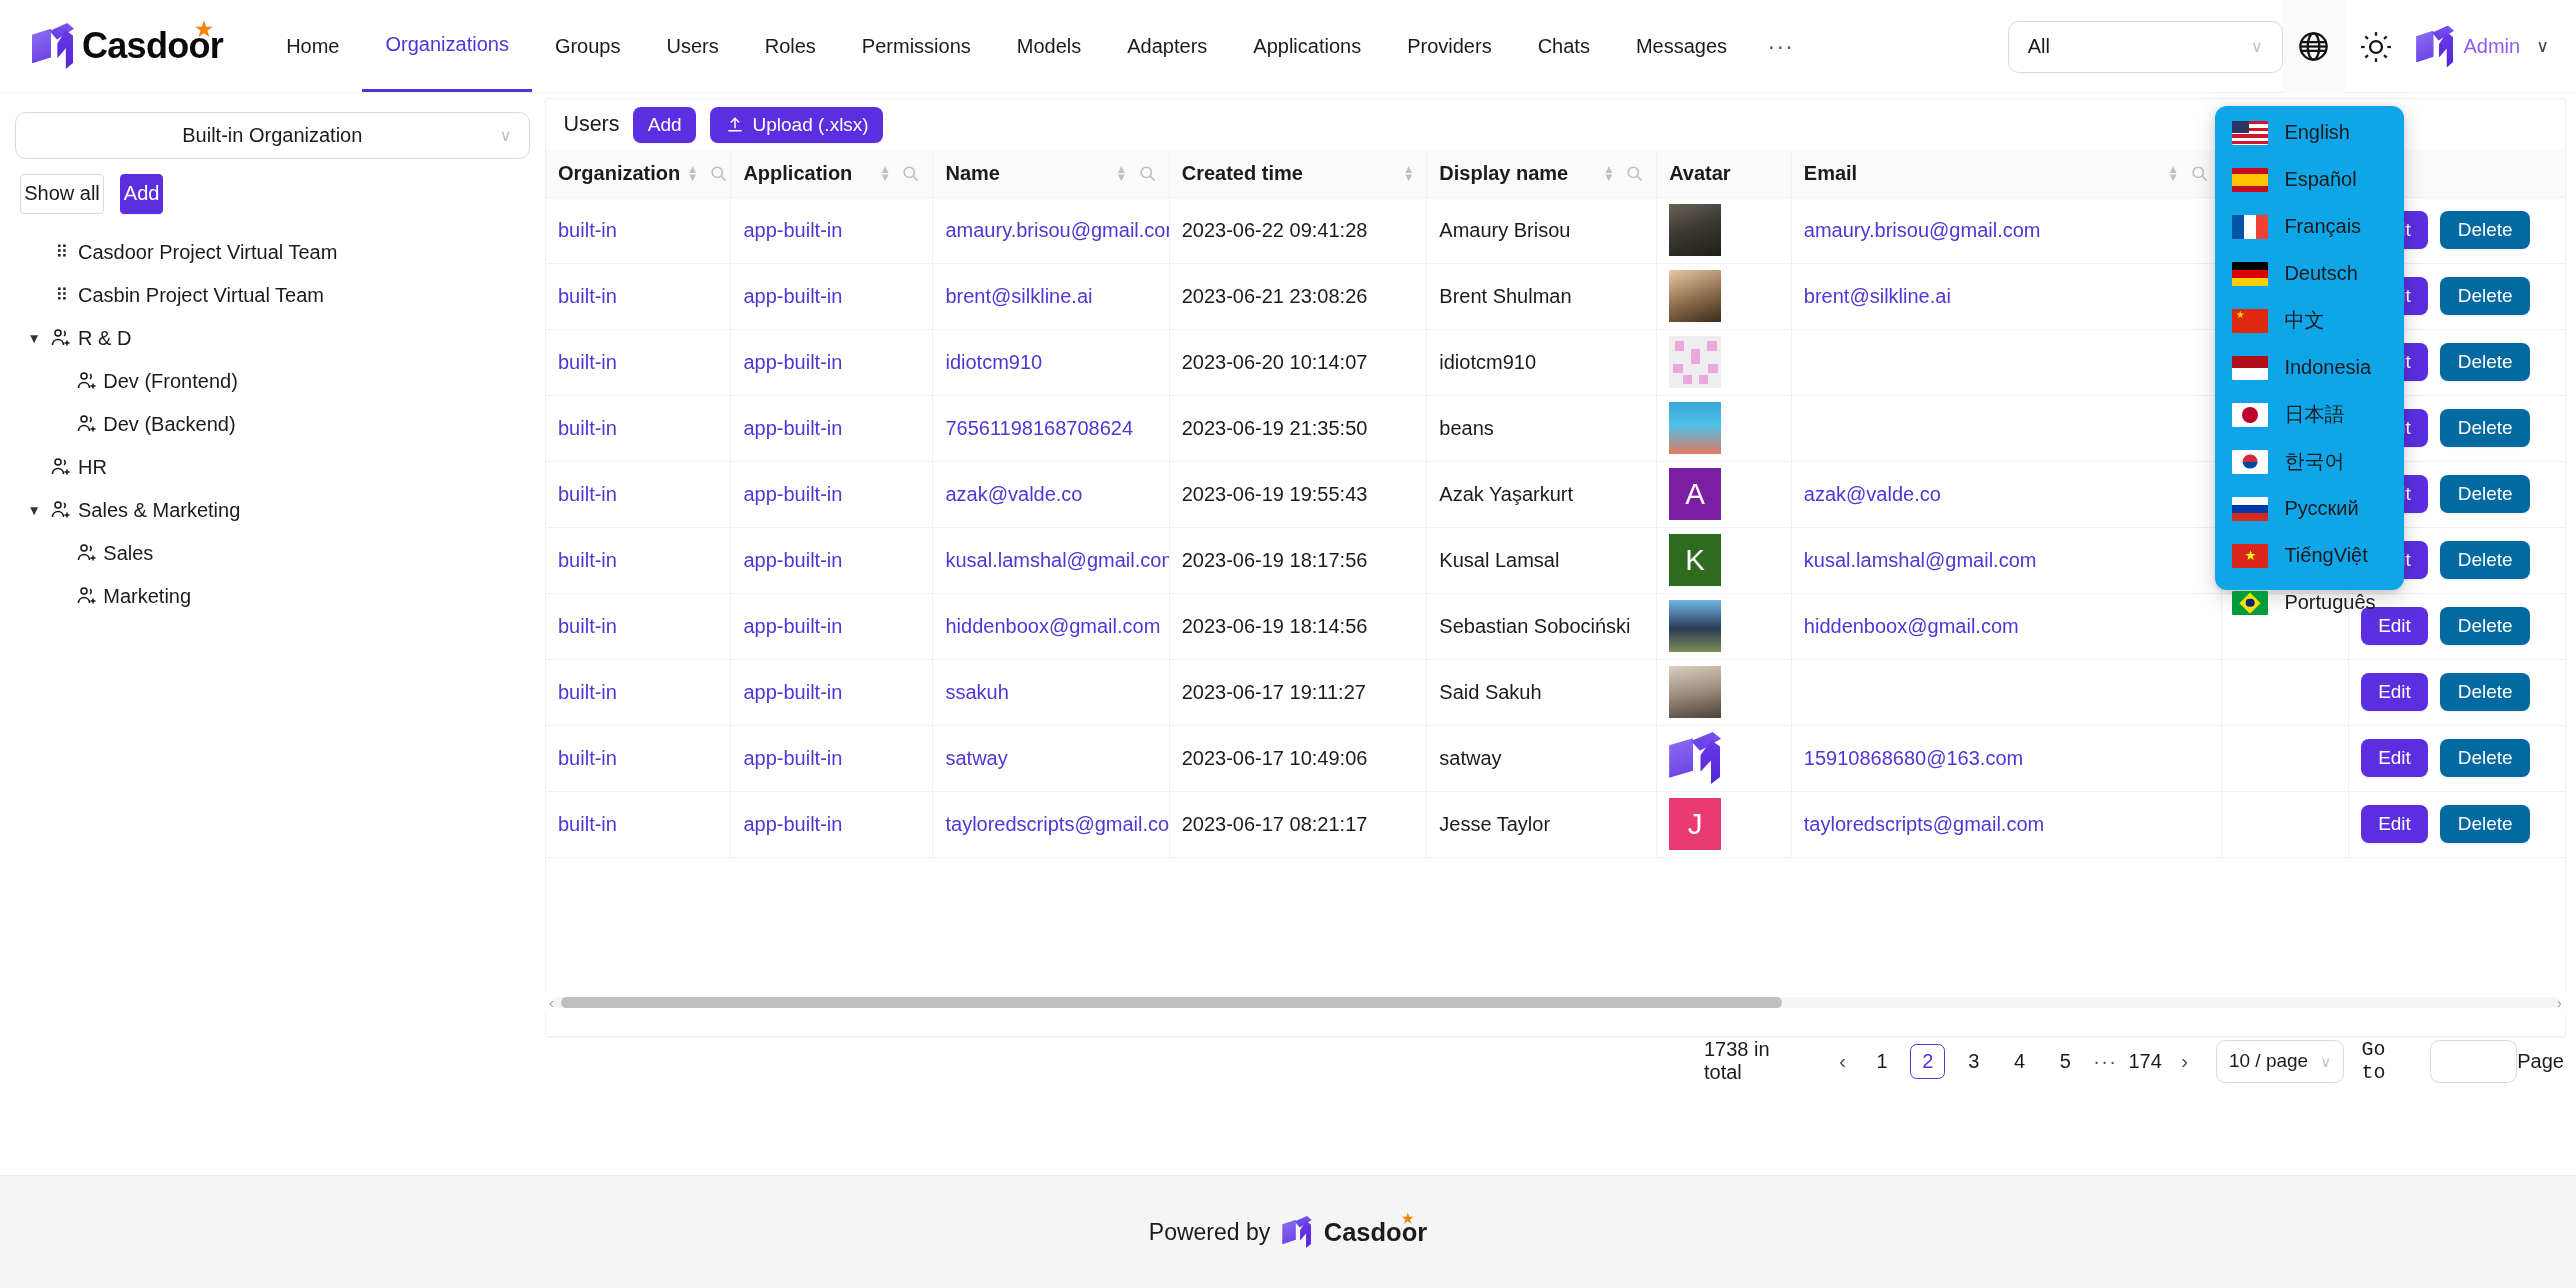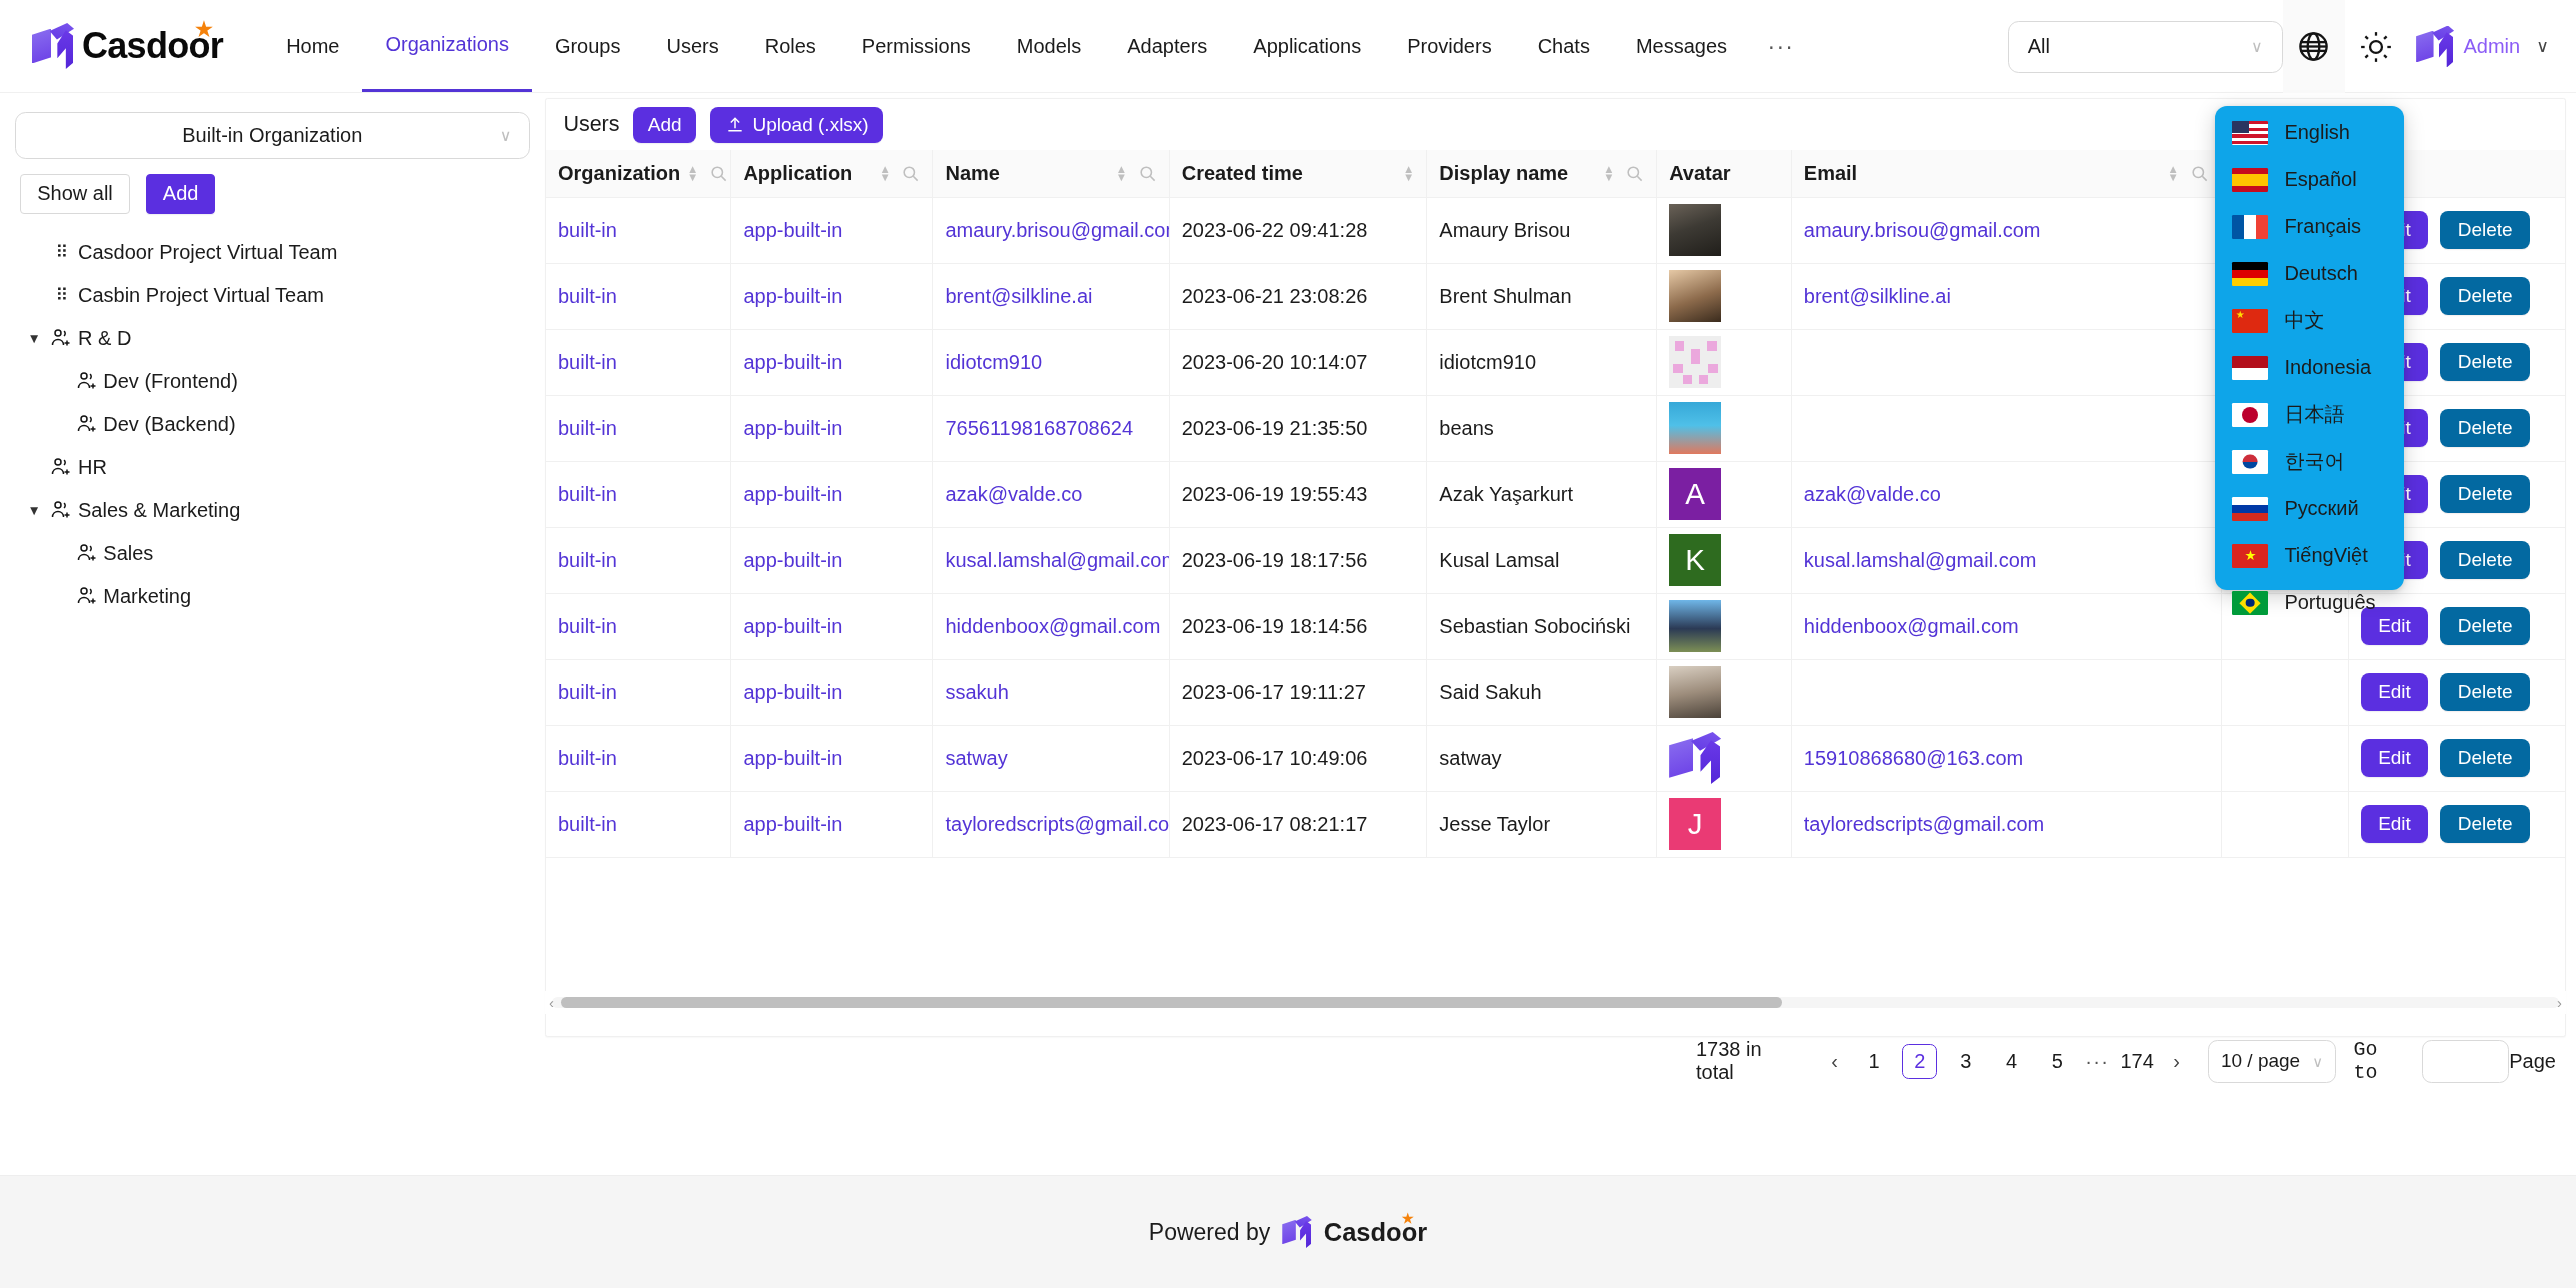--- a/index.html
+++ b/index.html
@@ -85,21 +85,21 @@
     background: #fff; padding: 13.4px 14.8px 0 14.8px;
   }
   .org-select {
     width: 515px; height: 47px; border: 0.7px solid #d9d9d9; border-radius: 10.7px;
     display: flex; align-items: center; justify-content: center; position: relative;
     font-size: 20px; color: #1b1b1b; margin-top: 5.4px;
   }
   .org-select .c { position: absolute; right: 17.4px; color: #bfbfbf; font-size: 16px;}
   .btnrow { display: flex; gap: 16px; margin-top: 14.8px; margin-left: 5.4px;}
   .btn {
-    height: 40px; padding: 0 16px; border-radius: 4px; font-size: 20px;
+    height: 40px; padding: 0 3px; border-radius: 4px; font-size: 20px;
     display: flex; align-items: center; justify-content: center; cursor: pointer;
   }
   .btn-default { background: #fff; border: 0.7px solid #d9d9d9; color: #1b1b1b; }
   .btn-primary { background: #5b2fe0; color: #fff; border: 0.7px solid #5b2fe0;
                  box-shadow: 0 1.3px 0 rgba(5,0,60,0.06); }
   .tree { margin-top: 17.4px; }
   .tree-node {
     display: flex; align-items: center; height: 43px; font-size: 20px; color: #1b1b1b;
     cursor: pointer; padding-left: 6.7px;
   }
@@ -157,21 +157,21 @@
     position: absolute; left: 545px; top: 991px; width: 2021px; height: 23px;
     background: #fff; display:flex; align-items:center;
   }
   .hscroll .track { position:absolute; left: 6.7px; right: 6.7px; height: 10.7px; background:#f5f5f5; border-radius:5.4px;}
   .hscroll .thumb { position:absolute; left: 16px; width: 1221px; height: 10.7px; background:#bfbfbf; border-radius:5.4px;}
   .hscroll .lcap { position:absolute; left: 4px; color:#999; font-size: 14.8px;}
   .hscroll .rcap { position:absolute; right: 4px; color:#999; font-size: 14.8px;}
 
   
   .pager {
-    position: absolute; right: 8px; top: 1033px; width: 872px; height: 56px;
+    position: absolute; right: 0px; top: 1033px; width: 872px; height: 56px;
     display: flex; align-items: center; justify-content: flex-end; gap: 0px;
     font-size: 20px; color: #1b1b1b;
   }
   .pg-total { margin-right: 19px; }
   .pg-arrow { width: 35px; height: 35px; display:flex; align-items:center; justify-content:center;
               color:#444; cursor:pointer; font-size: 20px;}
   .pg-num { min-width: 35px; height: 35px; display:flex; align-items:center; justify-content:center;
             margin: 0 5.4px; cursor:pointer; border-radius: 6.7px; }
   .pg-num.active { border: 1.3px solid #5b2fe0; color:#5b2fe0; }
   .pg-ell { width: 36px; text-align:center; color:#555; letter-spacing:1.3px;}

